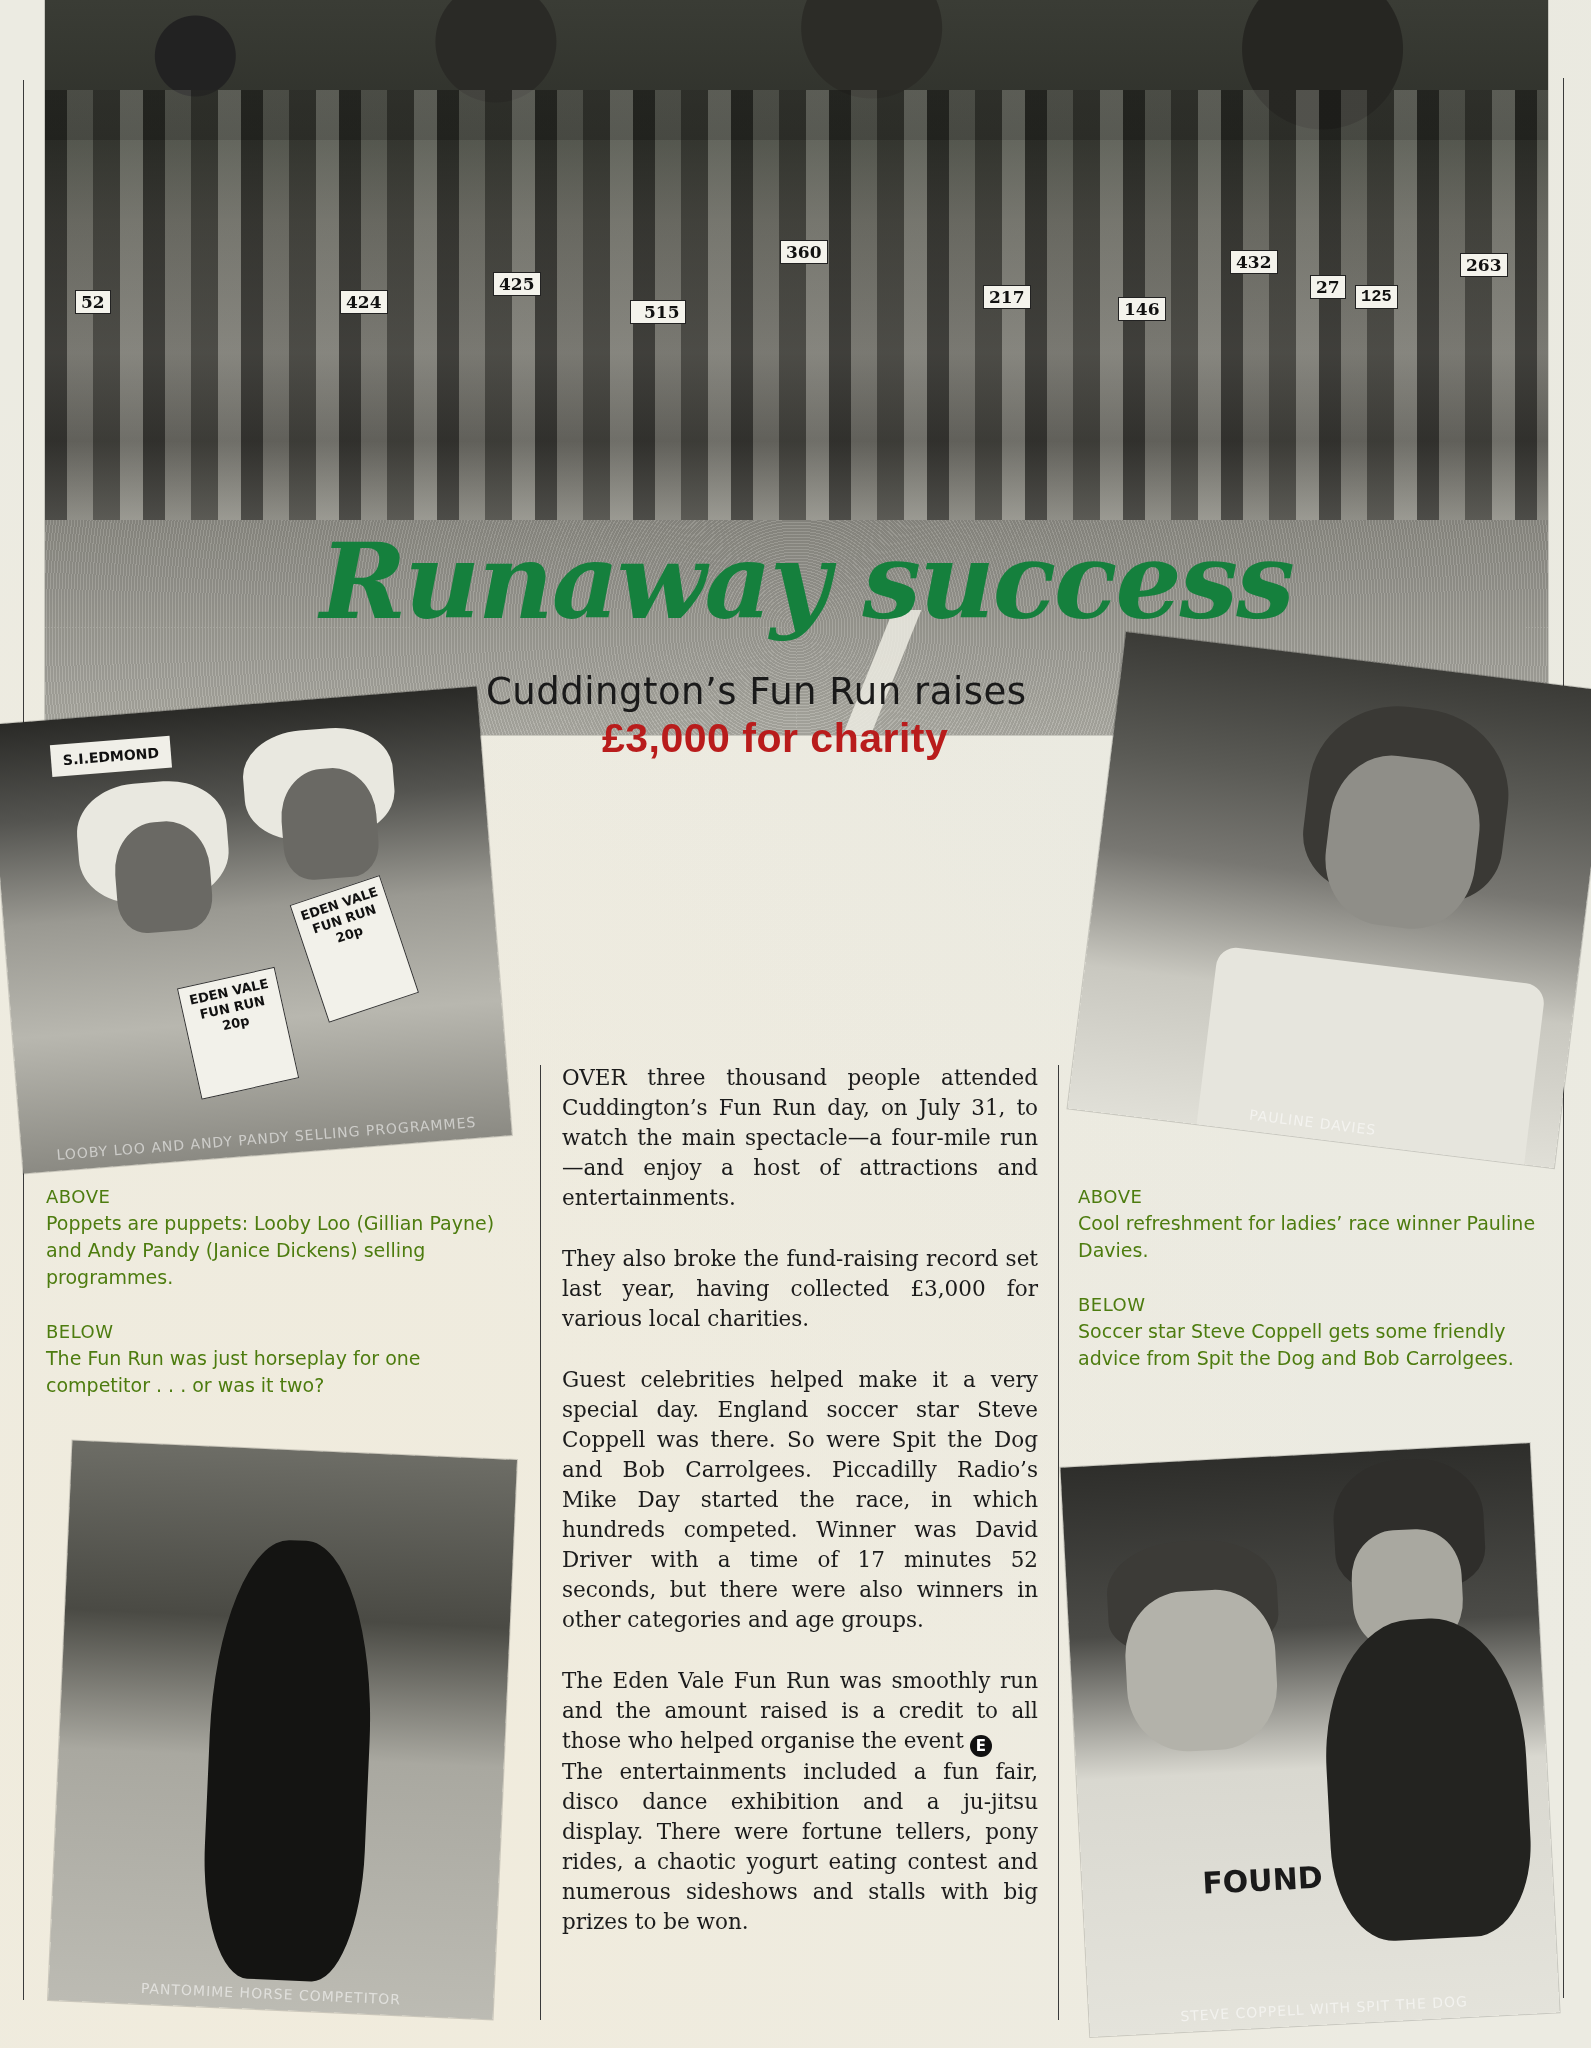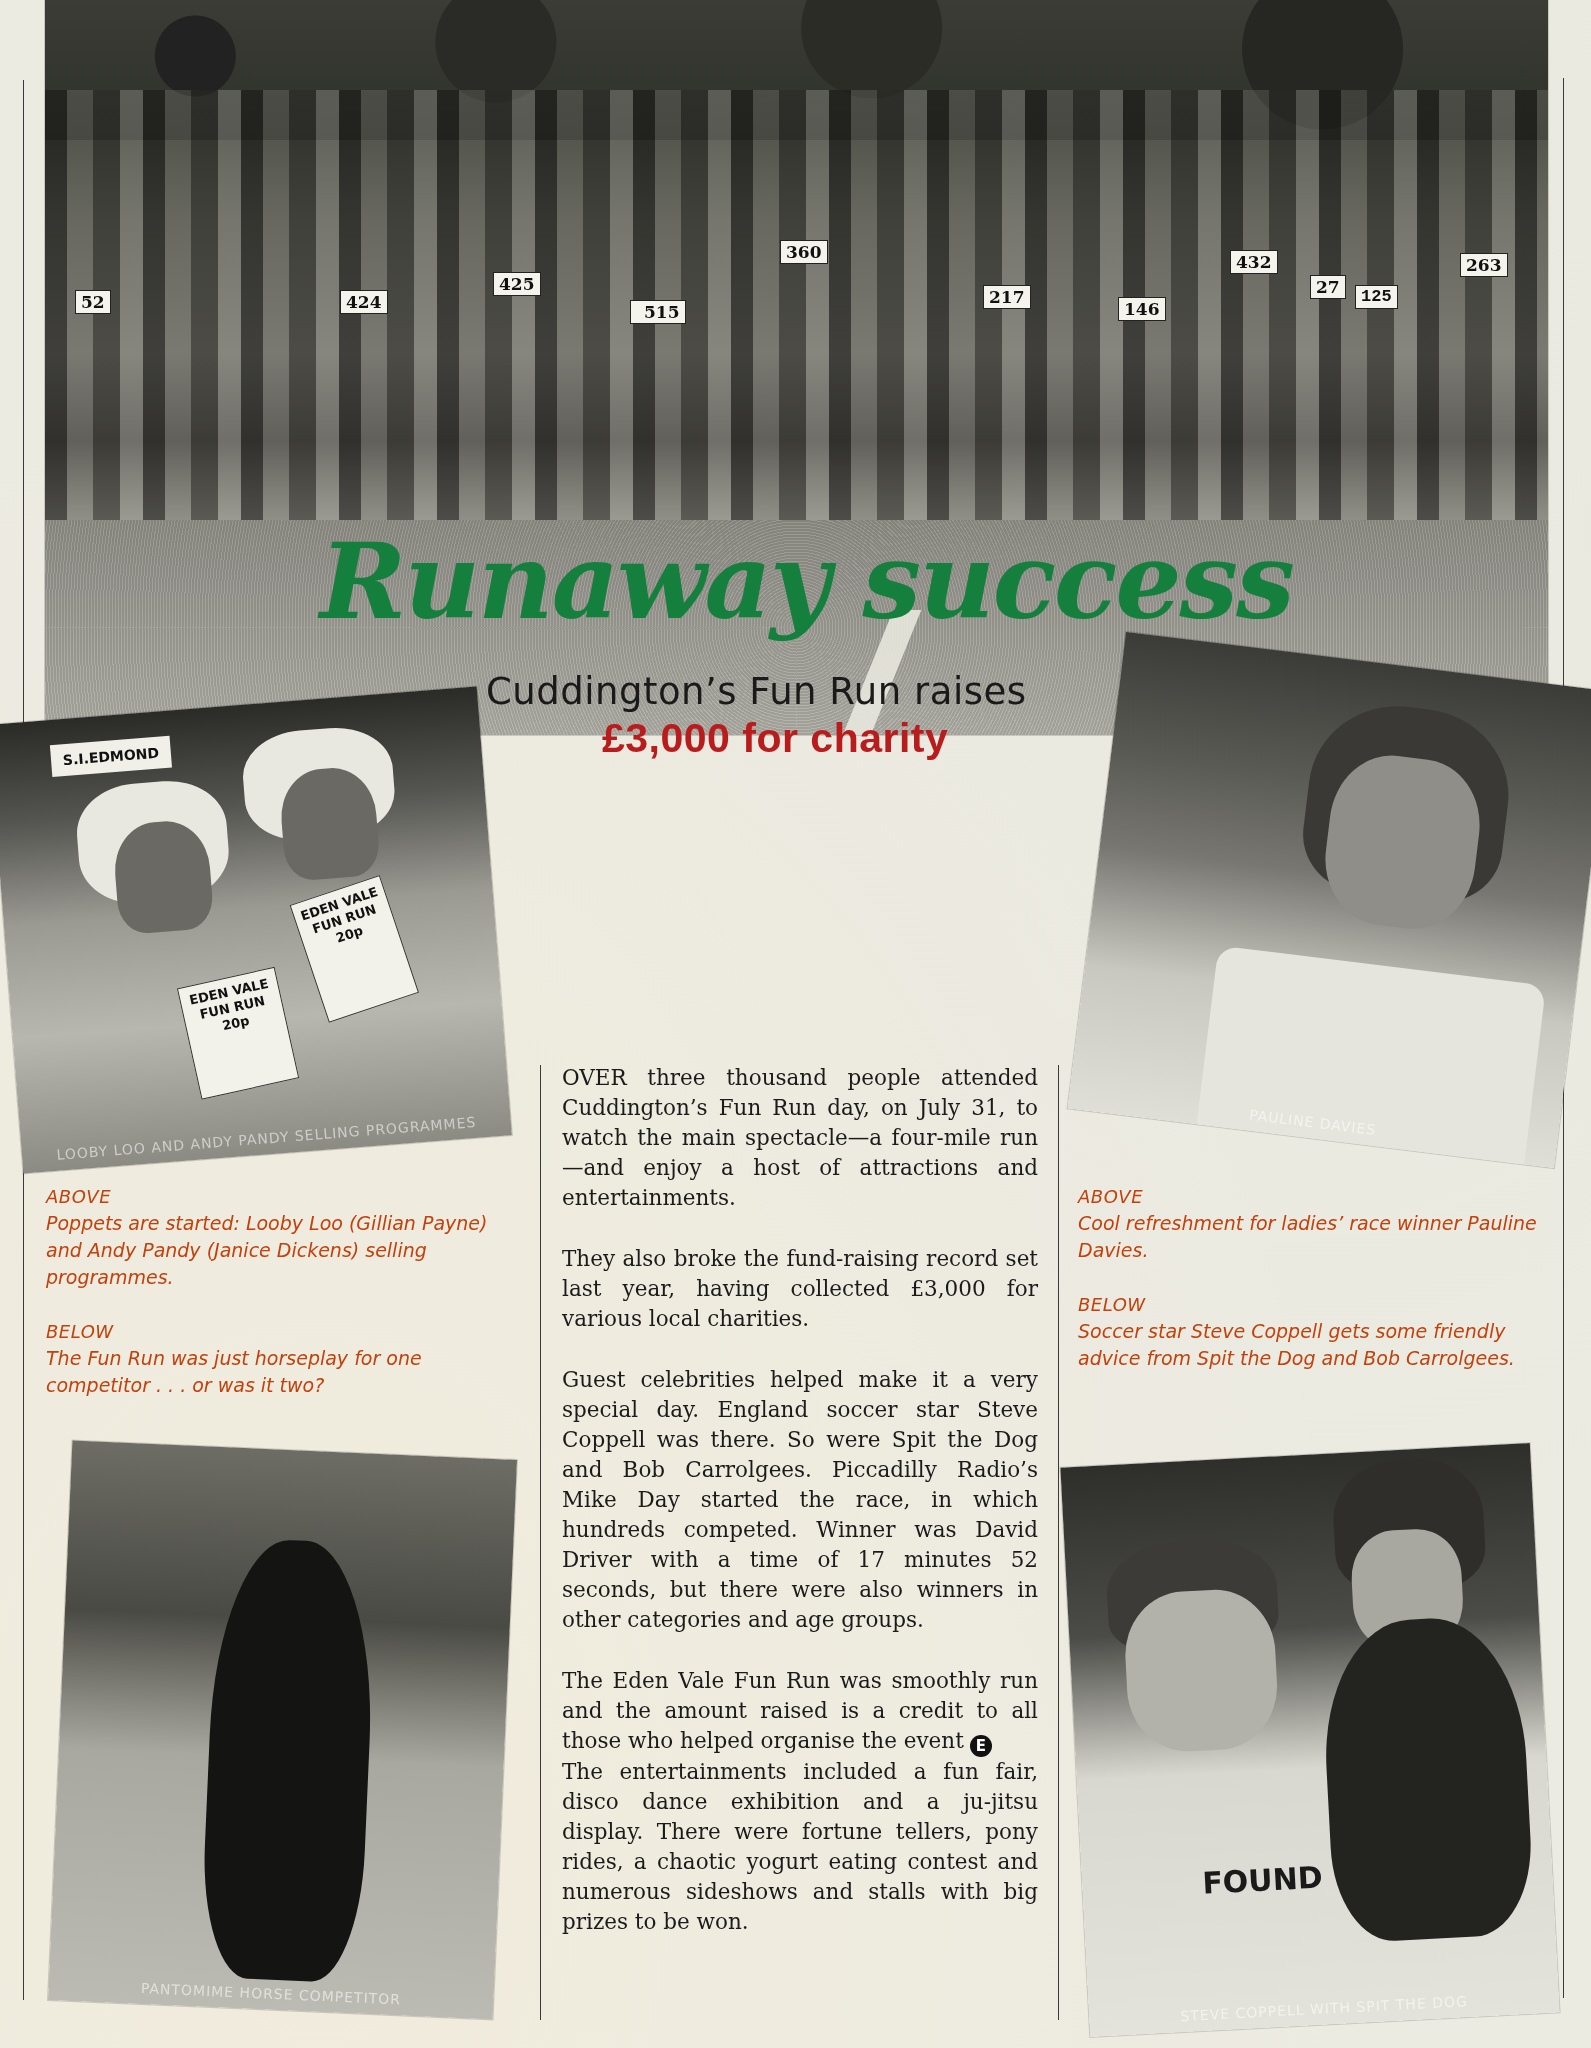--- a/index.html
+++ b/index.html
@@ -101,22 +101,22 @@
   .figure-light { position: absolute; background: #e9e8e0; border-radius: 40%; }
 
   .programme {
     position: absolute; background: #f2f1ea; border: 1px solid #333; color: #111;
     font-family: "DejaVu Sans", sans-serif; font-weight: bold; font-size: 13px; text-align: center;
     padding: 6px 4px; line-height: 16px;
   }
 
   
   .caption {
-    position: absolute; font-family: "DejaVu Sans", sans-serif; font-style: italic;
-    font-size: 19px; line-height: 27px; color: #c2410c;
+    position: absolute; font-family: "DejaVu Sans", sans-serif; 
+    font-size: 19px; line-height: 27px; color: #4d7c0f;
   }
   .caption .tag { display: block; font-size: 18px; letter-spacing: 0.5px; }
   .caption .txt { display: block; }
 
   
   .article {
     position: absolute; left: 562px; top: 1063px; width: 476px;
     font-family: "DejaVu Serif", serif; font-size: 21.5px; line-height: 30px;
     color: #1b1b1b; text-align: justify;
   }
@@ -196,21 +196,21 @@
   <div class="figure-light" style="left:55px; top:130px; width:150px; height:160px; background:#b3b2aa;"></div>
   <div class="figure-dark" style="left:270px; top:10px; width:150px; height:130px; background:#2f2e2b;"></div>
   <div class="figure-light" style="left:285px; top:80px; width:110px; height:120px; background:#a9a8a0;"></div>
   <div class="figure-dark" style="left:250px; top:170px; width:200px; height:320px; background:#232320;"></div>
   <div style="position:absolute; left:120px; top:405px; font-family:'DejaVu Sans',sans-serif; font-weight:bold; font-size:30px; color:#1a1a1a;">FOUND</div>
   <div class="photo-label">Steve Coppell with Spit the Dog</div>
 </div>
 
 <div class="caption" style="left:46px; top:1183px; width:450px;">
   <span class="tag">ABOVE</span>
-  <span class="txt">Poppets are started: Looby Loo (Gillian Payne) and Andy Pandy (Janice Dickens) selling programmes.</span>
+  <span class="txt">Poppets are puppets: Looby Loo (Gillian Payne) and Andy Pandy (Janice Dickens) selling programmes.</span>
   <span class="tag" style="margin-top:27px;">BELOW</span>
   <span class="txt">The Fun Run was just horseplay for one competitor . . . or was it two?</span>
 </div>
 
 <div class="caption" style="left:1078px; top:1183px; width:480px;">
   <span class="tag">ABOVE</span>
   <span class="txt">Cool refreshment for ladies’ race winner Pauline Davies.</span>
   <span class="tag" style="margin-top:27px;">BELOW</span>
   <span class="txt">Soccer star Steve Coppell gets some friendly advice from Spit the Dog and Bob Carrolgees.</span>
 </div>

